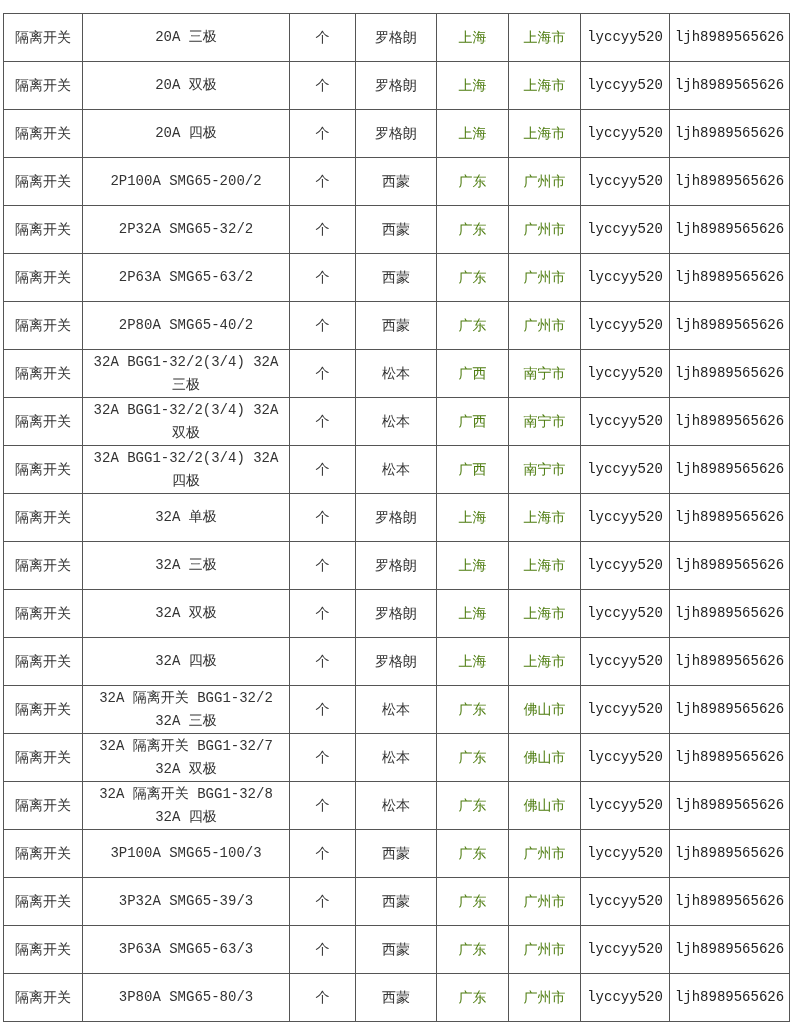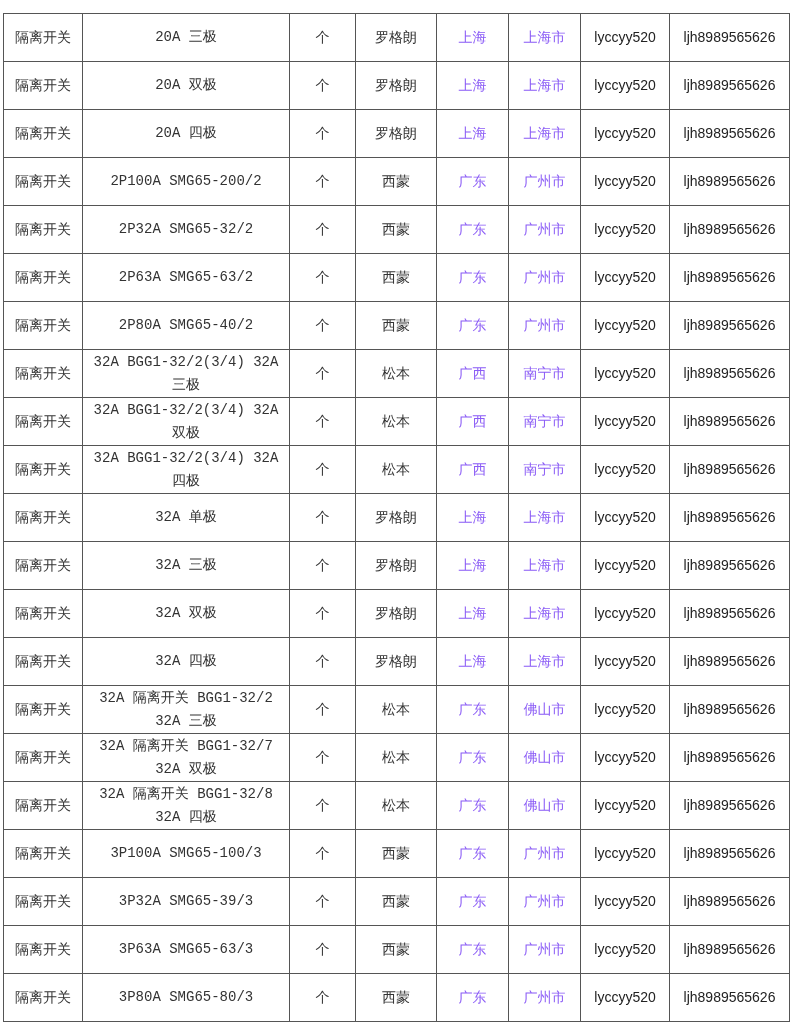--- a/index.html
+++ b/index.html
@@ -19,24 +19,24 @@
     padding: 0 4px;
     text-align: center;
     vertical-align: middle;
     font-size: 14px;
     line-height: 23px;
     overflow: hidden;
   }
   td.c-name { text-align: left; padding-left: 6px; }
   td.c-model { font-size: 13.5px; line-height: 23px; font-family: Liberation Mono, monospace; }
   td.c-code, td.c-id {
-    font-family: Liberation Sans, sans-serif;
+    font-family: Liberation Mono, monospace;
     font-size: 15px; color: #222222;
   }
-  td.c-city, td.c-prov { color: #8b5cf6; }
+  td.c-city, td.c-prov { color: #4d7c0f; }
 </style>
 </head>
 <body>
 
 <table class="doc-table">
   <colgroup>
     <col style="width:79px">
     <col style="width:207px">
     <col style="width:66px">
     <col style="width:81px">

